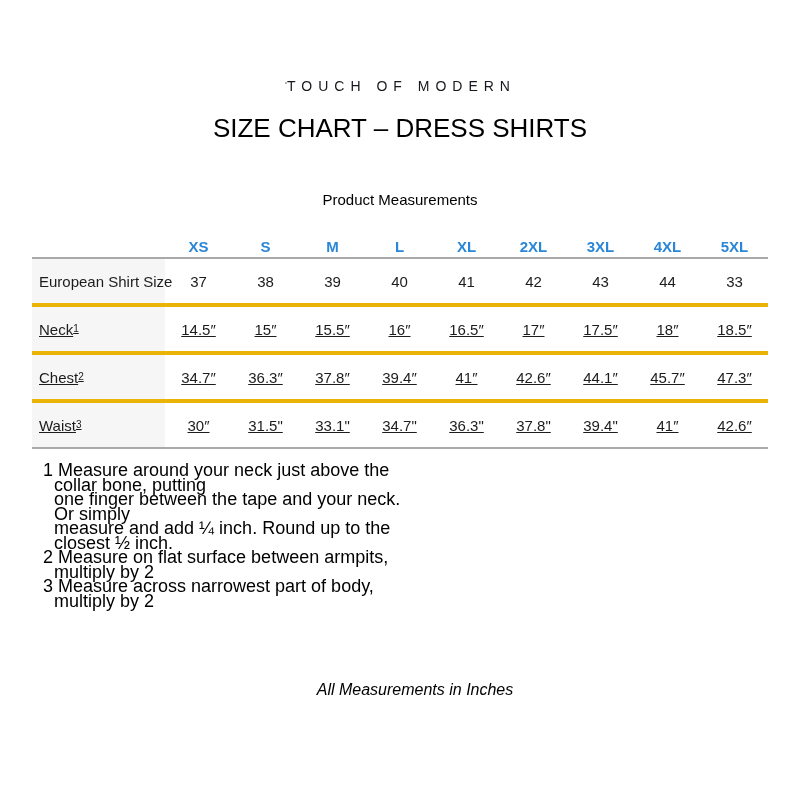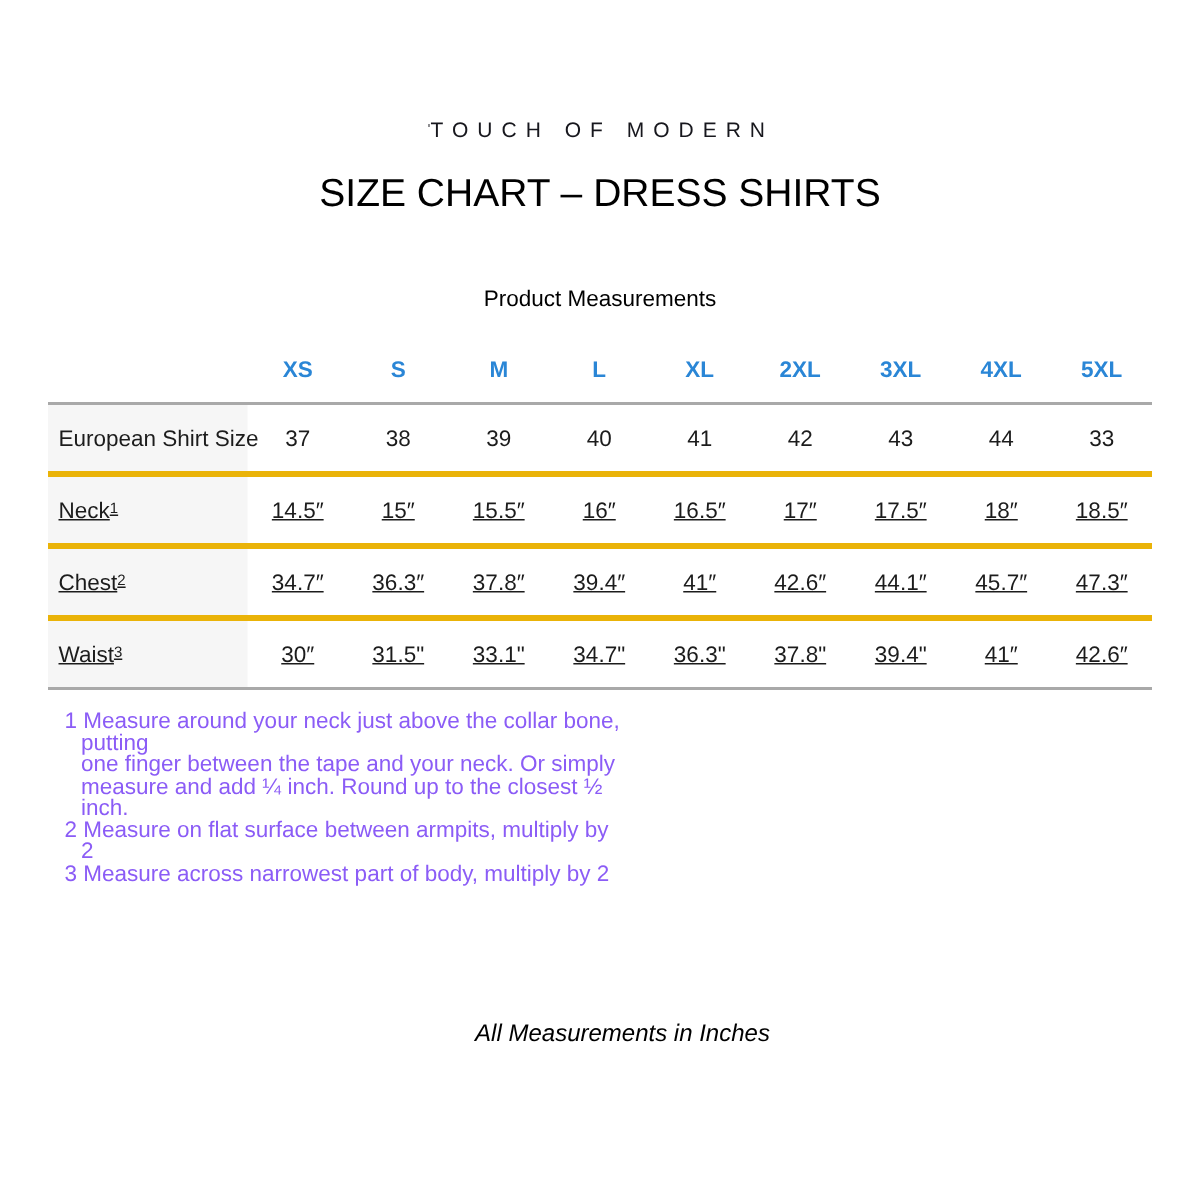--- a/index.html
+++ b/index.html
@@ -44,21 +44,21 @@
     color: #000000;
   }
   .size-table {
     width: 736px;
     margin-left: 32px;
   }
   .header-row {
     display: grid;
     grid-template-columns: 133px repeat(9, 1fr);
     margin-top: 29px;
-    padding-bottom: 12px;
+    padding-bottom: 1px;
     line-height: 18px;
   }
   .hcell {
     text-align: center;
     font-size: 15px;
     font-weight: 700;
     color: #2a86d6;
   }
   .tbody {
     border-top: 2px solid #a9a9a9;
@@ -87,23 +87,23 @@
     white-space: nowrap;
   }
   .cell.label sup {
     font-size: 10px;
     line-height: 0;
     vertical-align: super;
   }
   .footnotes {
     margin: 14px 0 0 43px;
     width: 372px;
-    font-size: 15px;
+    font-size: 18px;
     line-height: 14.5px;
-    color: #8b5cf6;
+    color: #000000;
   }
   .fnote {
     margin: 0;
     padding-left: 11px;
     text-indent: -11px;
     white-space: pre-line;
   }
   .footer {
     position: absolute;
     top: 680px;

